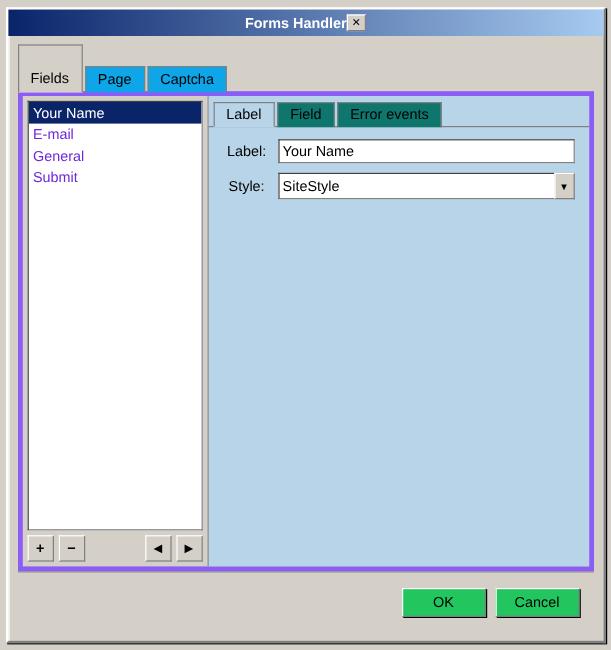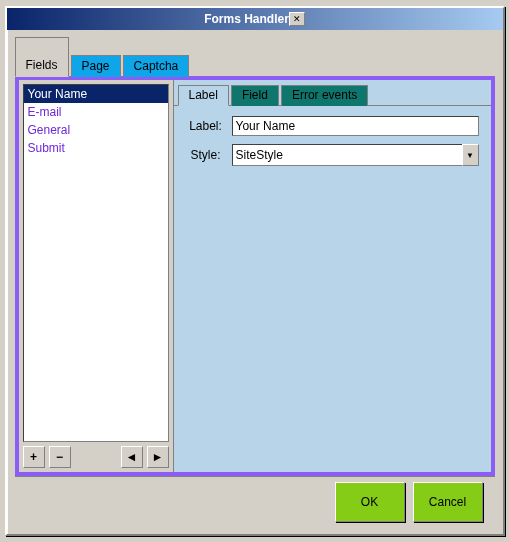--- a/index.html
+++ b/index.html
@@ -285,22 +285,22 @@
       align-items: center;
       justify-content: flex-end;
       padding: 0 12px;
       gap: 8px;
       border-top: 1px solid #808080;
       flex-shrink: 0;
     }
 
     .dialog-btn {
       width: 70px;
-      height: 40px;
-      background: #84cc16;
+      height: 24px;
+      background: #22c55e;
       border: 1px solid;
       border-top-color: #fff;
       border-left-color: #fff;
       border-right-color: #808080;
       border-bottom-color: #808080;
       box-shadow: 1px 1px 0 #000;
       cursor: pointer;
       font-size: 12px;
       display: flex;
       align-items: center;

